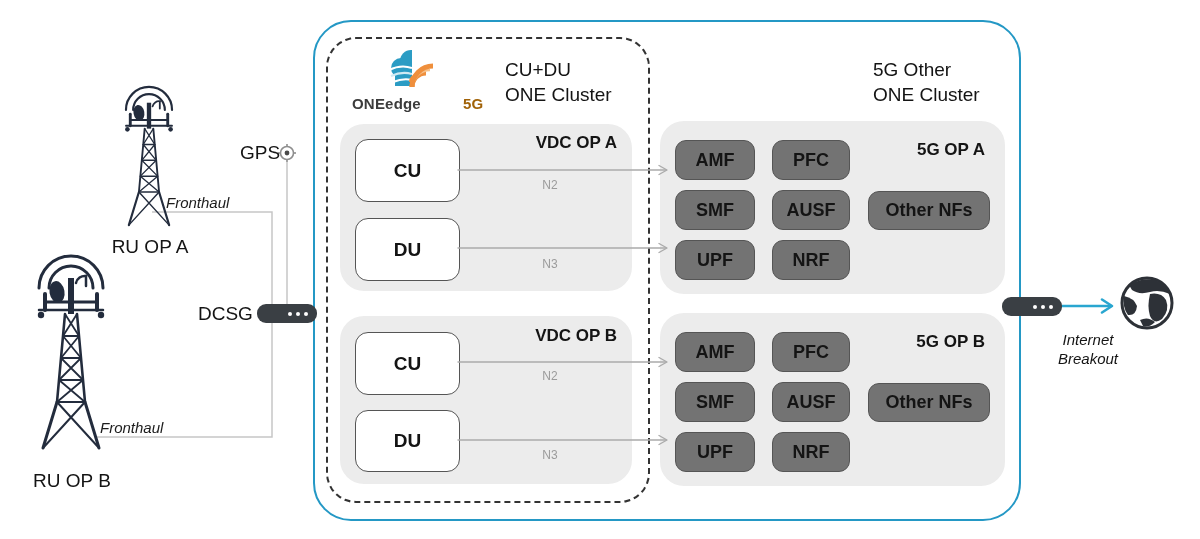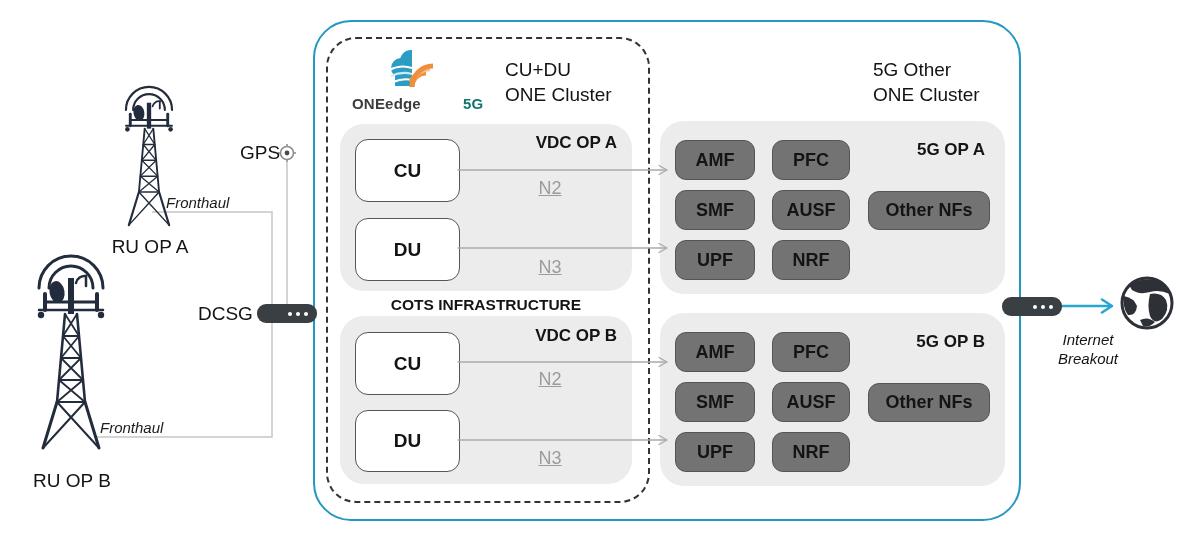--- a/index.html
+++ b/index.html
@@ -9,29 +9,29 @@
   }
   .abs{position:absolute;}
   
   .bigbox{left:313px;top:20px;width:704px;height:497px;border:2.5px solid #2498c5;border-radius:38px;background:#fff;z-index:1;}
   .dashbox{left:326px;top:37px;width:320px;height:462px;border:2px dashed #333;border-radius:30px;z-index:2;}
   .panel{background:#ececec;border-radius:24px;z-index:3;}
   .panel-label{font-weight:bold;font-size:17px;text-align:right;z-index:4;}
   .nodebox{background:#fff;border:1.5px solid #555;border-radius:13px;display:flex;align-items:center;justify-content:center;font-weight:bold;font-size:19px;z-index:4;}
   .nf{background:#737373;border:1.5px solid #555;border-radius:11px;display:flex;align-items:center;justify-content:center;font-weight:bold;font-size:18px;z-index:4;}
   .hdr{font-weight:normal;font-size:19px;line-height:25px;z-index:4;}
-  .linklbl{color:#9b9b9b;font-size:18px;text-align:center;width:36px;z-index:4;text-decoration:underline;}
+  .linklbl{color:#9b9b9b;font-size:12px;text-align:center;width:36px;z-index:4;}
   .cots{font-weight:bold;font-size:15.5px;text-align:center;z-index:4;}
   .sidelbl{font-weight:normal;font-size:19px;z-index:5;}
   .ital{font-style:italic;font-size:15px;color:#1d1d1d;z-index:5;}
   .device{background:#3a3f44;border-radius:9px;display:flex;align-items:center;justify-content:flex-end;gap:4px;padding-right:9px;box-sizing:border-box;z-index:6;}
   .device .dot{width:4px;height:4px;border-radius:50%;background:#fff;flex:0 0 auto;}
   .logo{left:352px;top:46px;width:120px;text-align:center;z-index:4;}
   .logo .brandline{font-weight:bold;font-size:15px;letter-spacing:.2px;color:#3c3c3c;margin-top:1px;}
-  .logo .suffix{color:#0f766e;margin-left:42px;}
+  .logo .suffix{color:#a16207;margin-left:42px;}
   svg.overlay{position:absolute;left:0;top:0;z-index:5;pointer-events:none;}
   .ibreak{text-align:center;font-style:italic;font-size:15px;line-height:19px;z-index:5;}
 </style>
 </head>
 <body>
 
 <div id="stage">
 
   <div class="abs bigbox"></div>
 
@@ -77,21 +77,20 @@
     <div>ONE Cluster</div>
   </div>
 
   <div class="abs panel" style="left:340px;top:124px;width:292px;height:167px;"></div>
   <div class="abs panel-label" style="left:497px;top:133px;width:120px;">VDC OP A</div>
   <div class="abs nodebox" style="left:355px;top:139px;width:103px;height:61px;">CU</div>
   <div class="abs nodebox" style="left:355px;top:218px;width:103px;height:61px;">DU</div>
   <div class="abs linklbl" style="left:532px;top:178px;">N2</div>
   <div class="abs linklbl" style="left:532px;top:257px;">N3</div>
 
-  <div class="abs cots" style="left:340px;top:296px;width:292px;">COTS INFRASTRUCTURE</div>
 
   <div class="abs panel" style="left:340px;top:316px;width:292px;height:168px;"></div>
   <div class="abs panel-label" style="left:497px;top:326px;width:120px;">VDC OP B</div>
   <div class="abs nodebox" style="left:355px;top:332px;width:103px;height:61px;">CU</div>
   <div class="abs nodebox" style="left:355px;top:410px;width:103px;height:60px;">DU</div>
   <div class="abs linklbl" style="left:532px;top:369px;">N2</div>
   <div class="abs linklbl" style="left:532px;top:448px;">N3</div>
 
   <div class="abs panel" style="left:660px;top:121px;width:345px;height:173px;"></div>
   <div class="abs panel-label" style="left:865px;top:140px;width:120px;">5G OP A</div>

